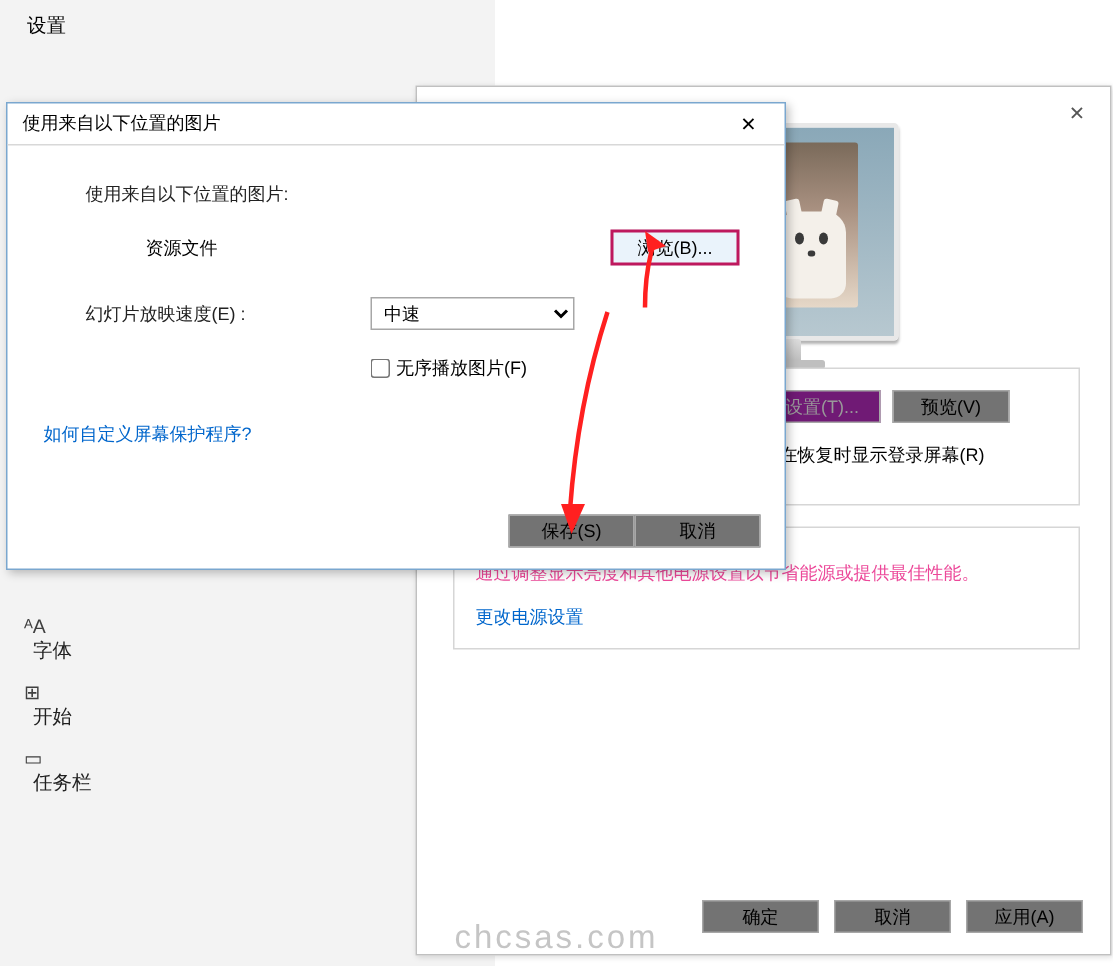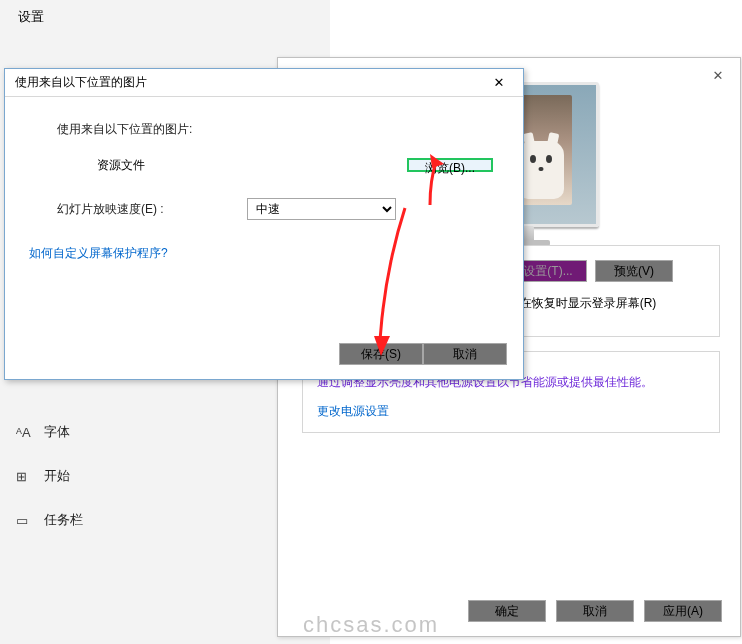--- a/index.html
+++ b/index.html
@@ -2,21 +2,21 @@
 <html><head>
 <meta charset="utf-8">
 <style>
 * { box-sizing: border-box; margin: 0; padding: 0; font-family: "Microsoft YaHei", "Segoe UI", sans-serif; font-size: 12px; }
 body { width: 742px; height: 644px; background: #fff; position: relative; overflow: hidden; }
 
 
 .settings-bg { position: absolute; left: 0; top: 0; width: 330px; height: 644px; background: #f3f3f3; }
 .settings-title { position: absolute; left: 18px; top: 8px; font-size: 13px; }
 .sidebar { position: absolute; left: 16px; top: 410px; }
-.sidebar-item { display: flex; align-items: center; height: 44px; cursor: pointer; }
+.sidebar-item { display: flex; align-items: flex-start; height: 44px; cursor: pointer; flex-direction: column; }
 .sidebar-icon { width: 22px; display: inline-block; text-align: left; font-size: 13px; color: #404040; }
 .sidebar-label { font-size: 13px; color: #202020; margin-left: 6px; }
 
 
 .ss-dialog { position: absolute; left: 277px; top: 57px; width: 464px; height: 580px; background: #fff; border: 1px solid #c0c0c0; box-shadow: 1px 1px 4px rgba(0,0,0,0.15); }
 .ss-close { position: absolute; right: 8px; top: 8px; width: 28px; height: 20px; text-align: center; line-height: 20px; color: #555; cursor: pointer; font-size: 13px; }
 .ss-body { padding: 14px 20px 0 24px; }
 .monitor-wrap { display: flex; justify-content: center; padding: 10px 0 18px; }
 .monitor { width: 175px; height: 145px; background: linear-gradient(#8aa8b8,#b7c8d0); border: 3px solid #e8e8e8; border-radius: 3px; position: relative; box-shadow: 0 2px 2px rgba(0,0,0,0.3); }
 .monitor-stand { position: absolute; bottom: -18px; left: 50%; transform: translateX(-50%); width: 46px; height: 16px; background: linear-gradient(#ddd,#bbb); border-radius: 2px; }
@@ -33,33 +33,33 @@
 .row { display: flex; align-items: center; gap: 8px; margin-bottom: 10px; }
 select { height: 22px; border: 1px solid #a7a7a7; background: #fff; padding: 0 4px; }
 .ss-select { width: 184px; }
 .btn { height: 22px; border: 1px solid #a7a7a7; background: #737373; padding: 0 10px; cursor: pointer; min-width: 78px; }
 .btn:disabled { color: #999; background: #701a75; }
 .wait-input { width: 46px; height: 22px; border: 1px solid #a7a7a7; text-align: right; padding-right: 2px; }
 .spin { display: inline-flex; flex-direction: column; border:1px solid #a7a7a7; height:22px; width:15px; }
 .spin div { flex:1; font-size:7px; text-align:center; line-height:9px; background:#f0f0f0; cursor:pointer; }
 .chk { width: 13px; height: 13px; }
 .link { color: #0066cc; cursor: pointer; }
-.power-text { font-size: 12px; color: #6d28d9; margin: 8px 0 12px; line-height: 1.4; }
+.power-text { font-size: 12px; color: #ec4899; margin: 8px 0 12px; line-height: 1.4; }
 .ss-buttons { position: absolute; bottom: 14px; right: 18px; display: flex; gap: 10px; }
 
 
 .ph-dialog { position: absolute; left: 4px; top: 68px; width: 520px; height: 312px; background: #fff; border: 1px solid #7aa7cf; box-shadow: 2px 2px 6px rgba(0,0,0,0.25); }
 .ph-title { height: 28px; border-bottom: 1px solid #d8d8d8; display:flex; align-items:center; justify-content:space-between; padding:0 6px 0 10px; }
 .ph-close { width: 36px; height: 20px; text-align: center; line-height: 20px; cursor: pointer; font-size:13px; }
 .ph-body { padding: 14px 24px 0; }
 .ph-row { display:flex; align-items:center; height: 36px; margin-left: 28px; }
 .ph-label { width: 190px; color: #222; }
 .ph-sublabel { padding-left: 40px; width: 190px; }
-.browse-btn { border: 2px solid #22c55e; height: 14px; min-width: 86px; background: #eaf3fb; cursor:pointer; margin-left: auto; margin-right: 6px; }
-.speed-select { width: 149px; height: 22px; }
+.browse-btn { border: 2px solid #be185d; height: 24px; min-width: 86px; background: #eaf3fb; cursor:pointer; margin-left: auto; margin-right: 6px; }
+.speed-select { width: 136px; height: 22px; }
 .ph-link { display:block; margin-top: 18px; }
 .ph-buttons { position:absolute; bottom: 14px; right: 16px; display:flex; }
 .ph-buttons .btn { min-width: 84px; }
 
 
 .arrow { position:absolute; pointer-events:none; }
 .arrow-line { stroke:#ff2020; stroke-width:3; fill:none; }
 .arrow-head { fill:#ff2020; }
 
 
@@ -151,20 +151,25 @@
     <div class="ph-row">
       <span class="ph-sublabel">资源文件</span>
       <button class="browse-btn">浏览(B)...</button>
     </div>
     <div class="ph-row" style="margin-top:8px">
       <span class="ph-label">幻灯片放映速度(E) :</span>
       <select class="speed-select">
         <option>中速</option>
       </select>
     </div>
+    <div class="ph-row">
+      <span class="ph-label"></span>
+      <input type="checkbox" class="chk" style="">
+      <span style="margin-left:4px">无序播放图片(F)</span>
+    </div>
     <span class="link ph-link">如何自定义屏幕保护程序?</span>
   </div>
   <div class="ph-buttons">
     <button class="btn">保存(S)</button>
     <button class="btn">取消</button>
   </div>
 </div>
 
 <svg class="arrow" style="left:400px; top:150px; width:60px; height:60px;">
   <path class="arrow-line" d="M30,55 Q30,30 36,12"></path>

